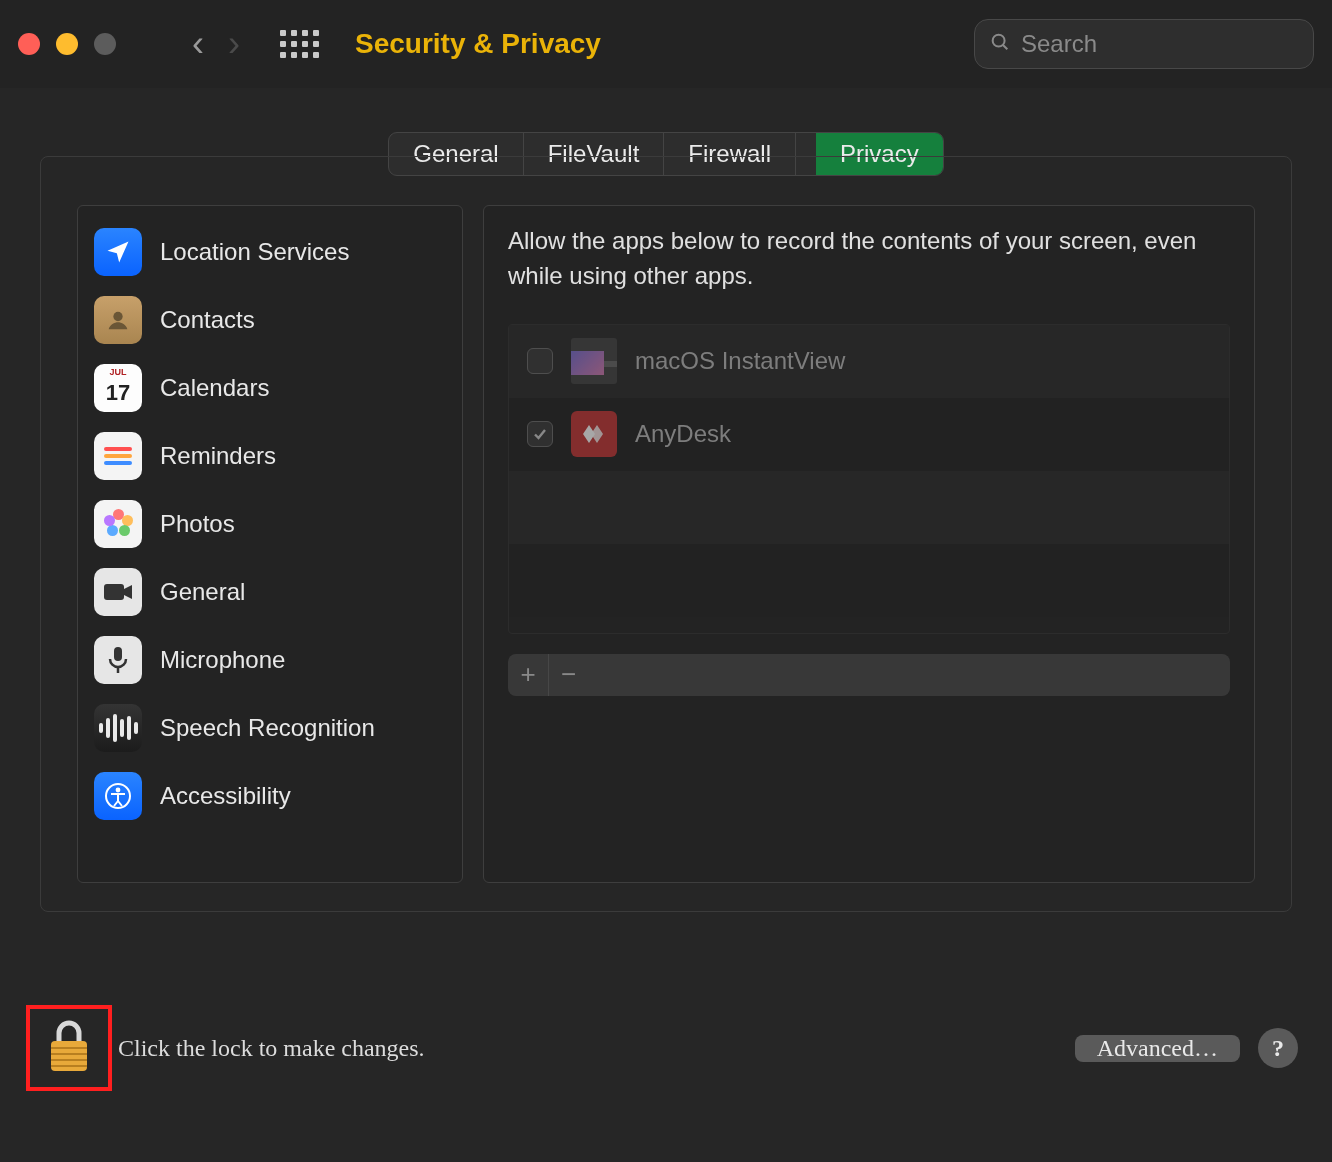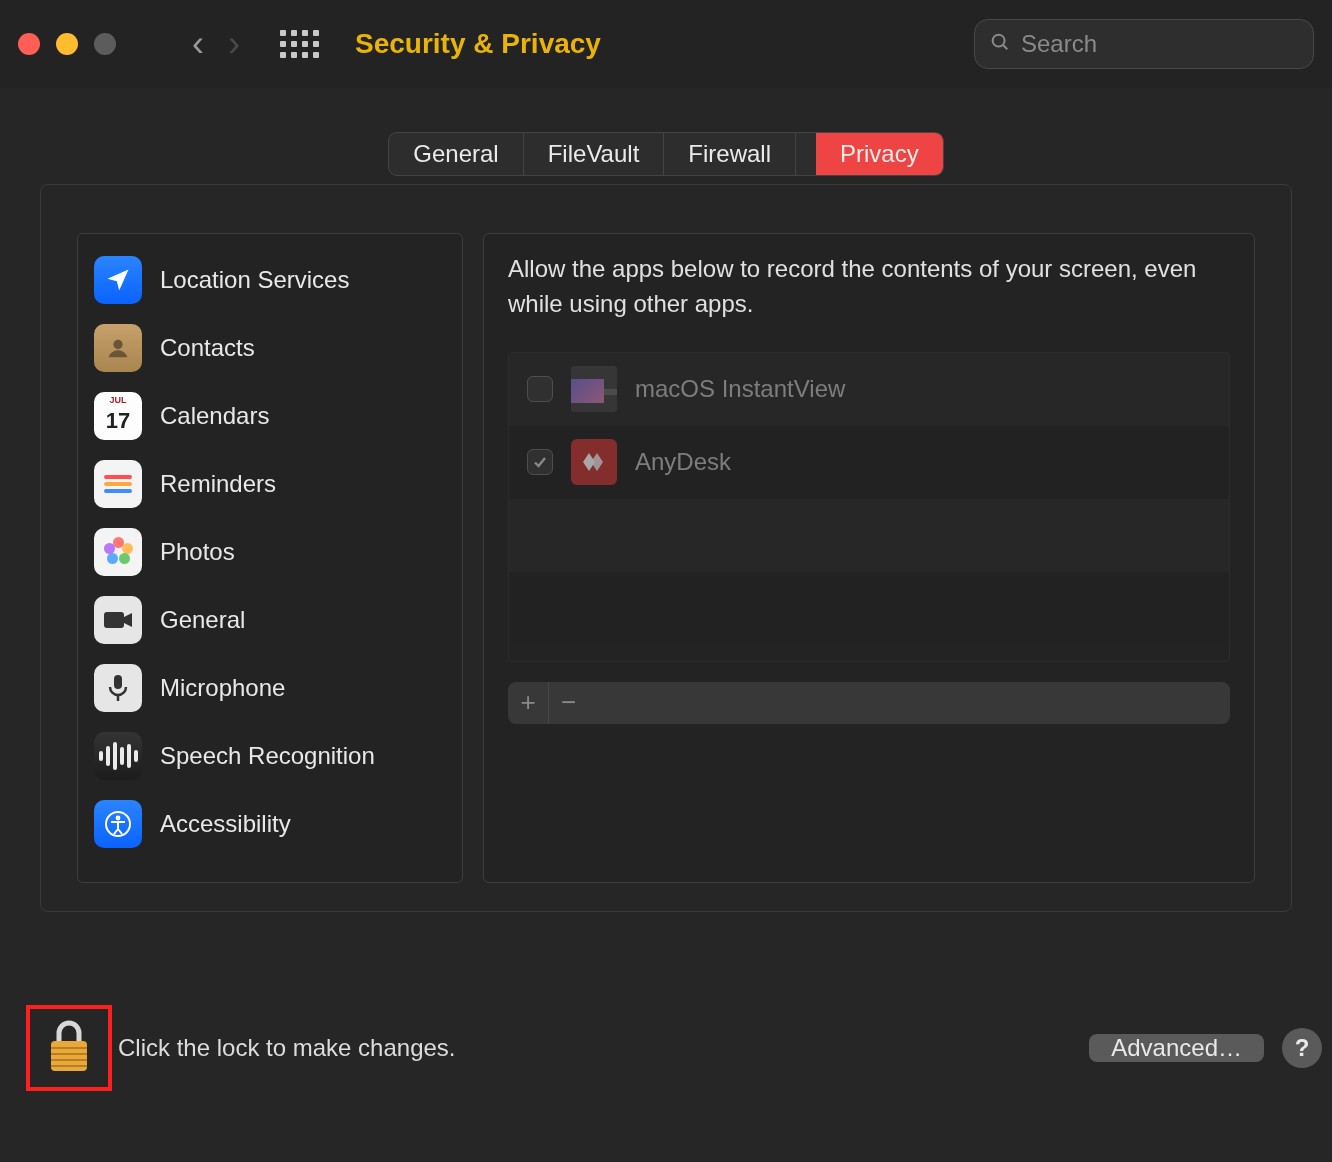--- a/index.html
+++ b/index.html
@@ -22,44 +22,44 @@
   .searchwrap { margin-left: auto; width: 340px; height: 50px; background: #2e2e2e; border: 1px solid #484848; border-radius: 14px; display: flex; align-items: center; padding: 0 14px; gap: 10px; }
   .searchicon { color: #8a8a8a; }
   .searchinput { flex: 1; background: transparent; border: none; color: #ddd; font-size: 24px; outline: none; }
   .searchinput::placeholder { color: #8a8a8a; }
 
   
   .tabrow { display: flex; justify-content: center; margin-top: 44px; }
   .tabs { display: inline-flex; background: #2d2d2d; border: 1px solid #444; border-radius: 9px; overflow: hidden; height: 44px; }
   .tab { padding: 0 24px; display: flex; align-items: center; font-size: 24px; color: #eaeaea; border-right: 1px solid #444; }
   .tab:last-child { border-right: none; }
-  .tab.active { background: #ef4444; margin-left: 20px; }
-
-  
-  .panel { border: 1px solid #3b3b3b; border-radius: 8px; position: absolute; left: 40px; right: 40px; top: 156px; bottom: 250px; margin-top: 28px; }
+  .tab.active { background: #15803d; margin-left: 20px; }
+
+  
+  .panel { border: 1px solid #3b3b3b; border-radius: 8px; position: absolute; left: 40px; right: 40px; top: 156px; bottom: 250px; }
   .panelbody { position: absolute; left: 36px; right: 36px; top: 48px; bottom: 28px; display: flex; gap: 20px; }
   .leftcol { width: 386px; border: 1px solid #3e3e3e; border-radius: 6px; background: #232323; padding: 12px 10px; overflow: hidden; }
   .catrow { display: flex; align-items: center; gap: 18px; padding: 10px 6px; border-radius: 6px; }
   .caticon { width: 48px; height: 48px; border-radius: 10px; display: flex; align-items: center; justify-content: center; font-size: 26px; color: #fff; }
   .catlabel { font-size: 24px; color: #e8e8e8; }
   .rightcol { flex: 1; border: 1px solid #3e3e3e; border-radius: 6px; background: #232323; padding: 18px 24px 20px; display: flex; flex-direction: column; }
   .desc { color: #e0e0e0; font-size: 24px; line-height: 1.45; }
   .applist { margin-top: 30px; border: 1px solid #333; border-radius: 4px; height: 310px; display: flex; flex-direction: column; opacity: .6; }
   .approw { height: 73px; display: flex; align-items: center; gap: 18px; padding: 0 18px; }
   .approw.even { background: #2a2a2a; }
   .approw.odd { background: #222; }
   .appck { width: 26px; height: 26px; border: 1px solid #6c6c6c; border-radius: 6px; background: #3a3a3a; display: flex; align-items: center; justify-content: center; color: #ccc; font-size: 18px; }
   .appicon { width: 46px; height: 46px; border-radius: 6px; display:flex; align-items:center; justify-content:center; }
   .appname { font-size: 24px; color: #b9b9b9; }
   .pmrow { margin-top: 20px; display: inline-flex; height: 42px; background: #4a4a4a; border-radius: 8px; overflow: hidden; opacity: .55; }
   .pmbtn { width: 40px; display:flex; align-items:center; justify-content:center; color:#ddd; font-size: 26px; }
   .pmbtn + .pmbtn { border-left: 1px solid #666; }
 
   
-  .bottom { position: absolute; left: 26px; right: 10px; bottom: 70px; height: 88px; display: flex; align-items: center; }
+  .bottom { position: absolute; left: 26px; right: 34px; bottom: 70px; height: 88px; display: flex; align-items: center; font-family: Liberation Serif, serif; }
   .lockbox { border: 4px solid #ff1f1f; width: 86px; height: 86px; display:flex; align-items:center; justify-content:center; margin-right: 4px; }
   .lockhint { font-size: 24px; color: #dcdcdc; margin-left: 2px; }
   .advbtn { margin-left: auto; background: #5a5a5a; color: #e9e9e9; border-radius: 8px; padding: 0 22px; font-size: 24px; }
   .helpbtn { margin-left: 18px; width: 40px; height: 40px; border-radius: 50%; background: #5a5a5a; color: #e9e9e9; display:flex; align-items:center; justify-content:center; font-size: 24px; font-weight:700; }
 
   
   .bg-loc { background: linear-gradient(#2a84ff,#0a63ff); }
   .bg-contacts { background: linear-gradient(#c7a06a,#a98550); }
   .bg-cal { background: #fdfdfd; color:#333; position:relative; }
   .bg-cal::before { content:"JUL"; position:absolute; top:3px; left:0; right:0; text-align:center; font-size:9px; font-weight:700; color:#b02124; }

